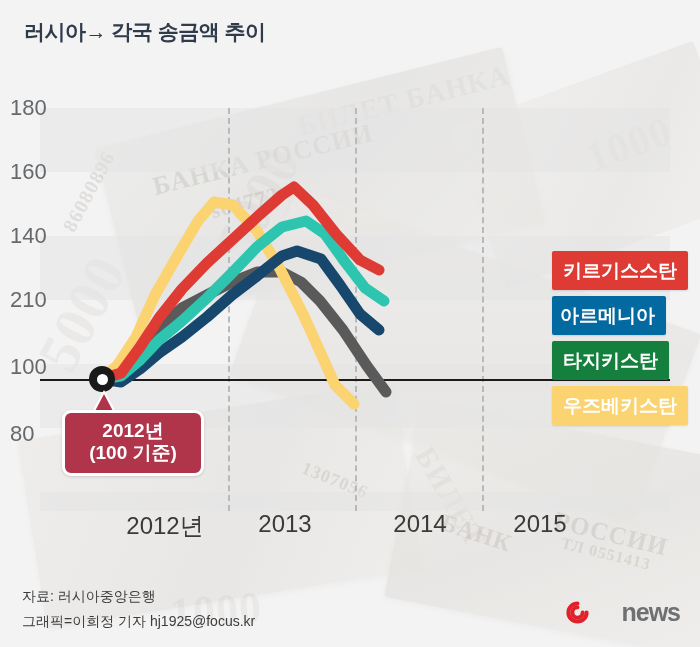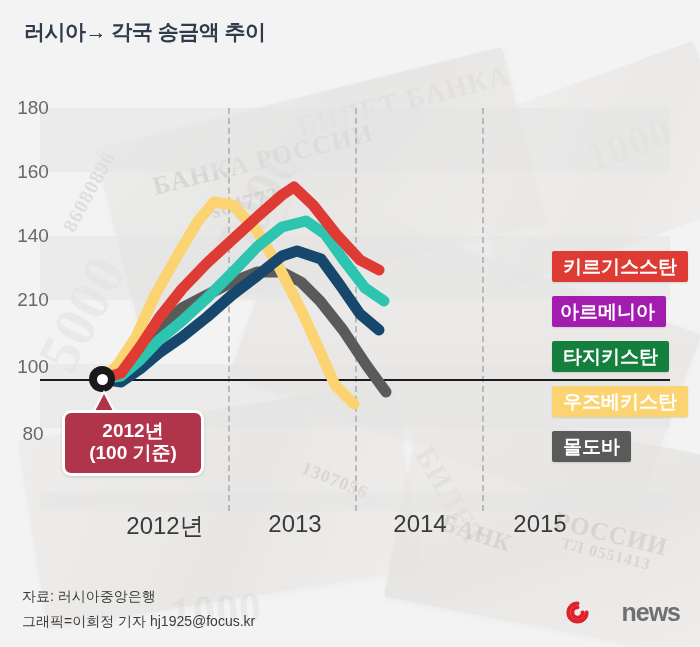--- a/index.html
+++ b/index.html
@@ -96,22 +96,22 @@
   .band {
     position: absolute;
     left: 0;
     width: 630px;
     background: rgba(228,228,228,.52);
   }
   .ylabel {
     position: absolute;
     left: 0;
     width: 46px;
-    text-align: center;
-    font-size: 19px;
+    text-align: left;
+    font-size: 22px;
     color: #66696c;
     transform: translateY(-50%);
   }
   .vgrid {
     position: absolute;
     top: 0;
     width: 0;
     height: 403px;
     border-left: 2px dashed #b9b9b9;
   }
@@ -188,21 +188,21 @@
     top: 390px;
     width: 0; height: 0;
     border-left: 13px solid transparent;
     border-right: 13px solid transparent;
     border-bottom: 24px solid #ffffff;
   }
 
   
   .legend-item {
     position: absolute;
-    height: 31px;
+    height: 39px;
     padding: 0 11px;
     display: flex;
     align-items: center;
     color: #ffffff;
     font-size: 19px;
     font-weight: bold;
     border-radius: 2px;
     white-space: nowrap;
     box-shadow: 0 1px 2px rgba(0,0,0,.12);
   }
@@ -302,45 +302,42 @@
   </div>
 
   <div class="ylabel" style="left:10px; top:108px;">180</div>
   <div class="ylabel" style="left:10px; top:172px;">160</div>
   <div class="ylabel" style="left:10px; top:236px;">140</div>
   <div class="ylabel" style="left:10px; top:300px;">210</div>
   <div class="ylabel" style="left:10px; top:367px;">100</div>
   <div class="ylabel" style="left:10px; top:434px;">80</div>
 
   <div class="xlabel" style="left:165px;">2012년</div>
-  <div class="xlabel" style="left:295px;">2013</div>
+  <div class="xlabel" style="left:285px;">2013</div>
   <div class="xlabel" style="left:420px;">2014</div>
   <div class="xlabel" style="left:540px;">2015</div>
 
   <div class="callout-tail-w"></div>
   <div class="callout-tail"></div>
   <div class="callout">
     <div class="l1">2012년</div>
     <div class="l2">(100 기준)</div>
   </div>
 
   <div class="legend-item" style="left:552px; top:251px; background:#dd3b33;">
     <span>키르기스스탄</span>
   </div>
-  <div class="legend-item" style="left:552px; top:296px; background:#a21caf;padding-left:8px;">
+  <div class="legend-item" style="left:552px; top:296px; background:#0369a1;padding-left:8px;">
     <span>아르메니아</span>
   </div>
   <div class="legend-item" style="left:552px; top:341px; background:#15803d;">
     <span>타지키스탄</span>
   </div>
   <div class="legend-item" style="left:552px; top:386px; background:#fbd371;">
     <span>우즈베키스탄</span>
-  </div>
-  <div class="legend-item" style="left:552px; top:431px; background:#5a5a5a;">
-    <span>몰도바</span>
   </div>
 
   <div class="footer">
     <div>자료: 러시아중앙은행</div>
     <div>그래픽=이희정 기자 hj1925@focus.kr</div>
   </div>
 
   <div class="logo">
     <span class="mark">
       <svg width="23" height="23" viewBox="0 0 24 24">

